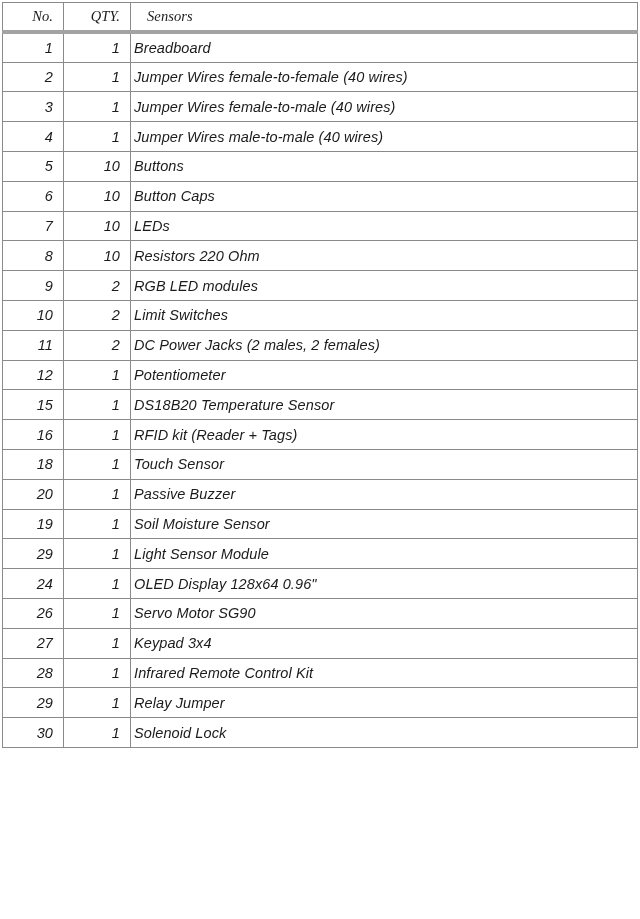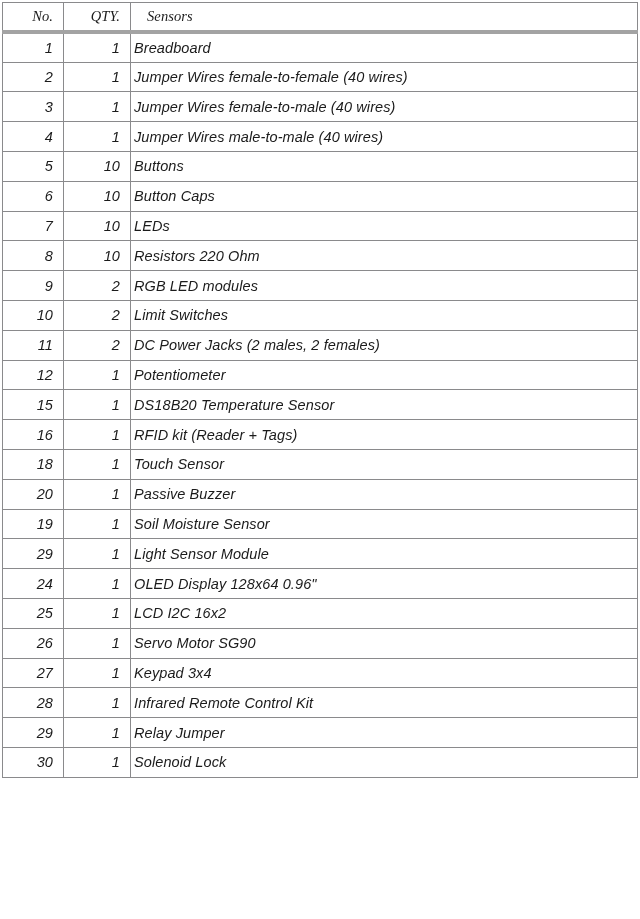--- a/index.html
+++ b/index.html
@@ -171,25 +171,20 @@
           <td class="c-no">29</td>
           <td class="c-qty">1</td>
           <td class="c-sen">Light Sensor Module</td>
         </tr>
         <tr>
           <td class="c-no">24</td>
           <td class="c-qty">1</td>
           <td class="c-sen">OLED Display 128x64 0.96"</td>
         </tr>
         <tr>
-          <td class="c-no">25</td>
-          <td class="c-qty">1</td>
-          <td class="c-sen">LCD I2C 16x2</td>
-        </tr>
-        <tr>
           <td class="c-no">26</td>
           <td class="c-qty">1</td>
           <td class="c-sen">Servo Motor SG90</td>
         </tr>
         <tr>
           <td class="c-no">27</td>
           <td class="c-qty">1</td>
           <td class="c-sen">Keypad 3x4</td>
         </tr>
         <tr>

